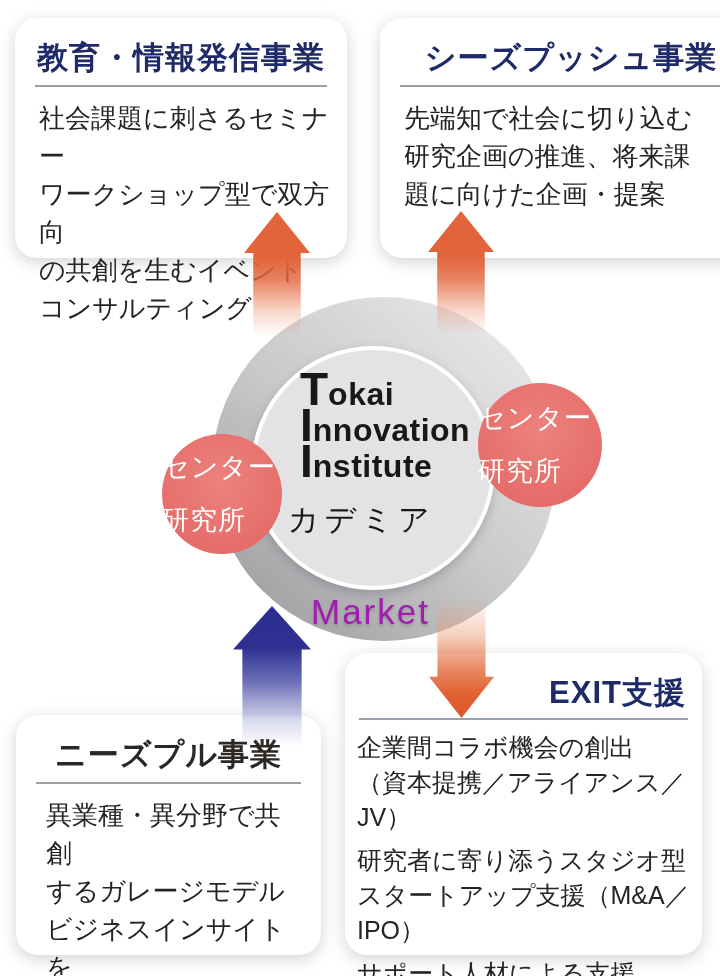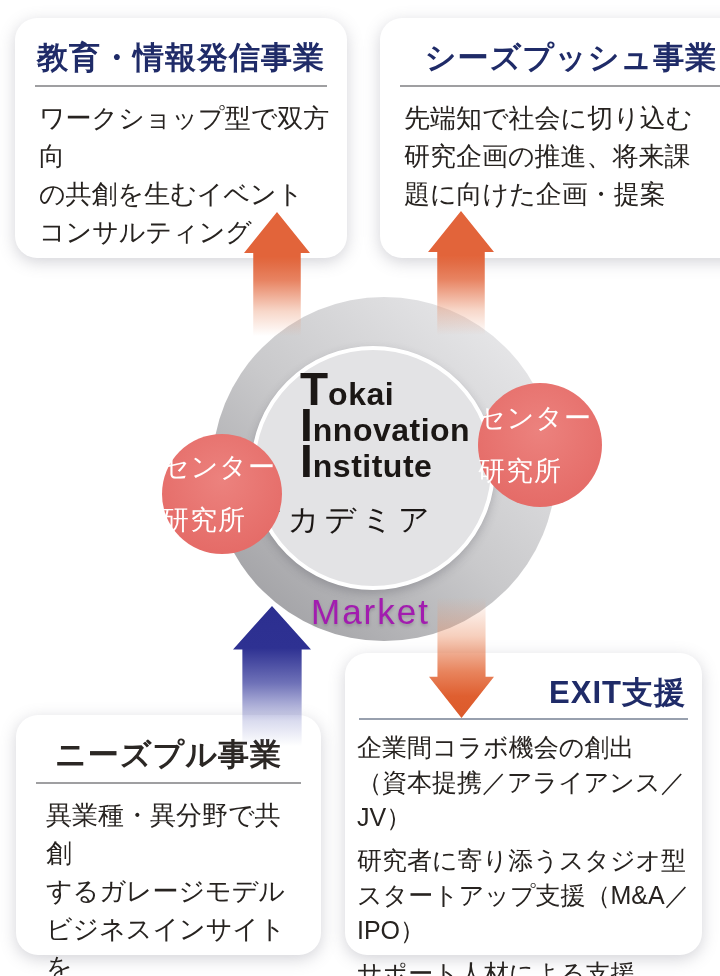--- a/index.html
+++ b/index.html
@@ -111,20 +111,21 @@
   </div>
   <div class="badge right">
     <div>センター</div>
     <div>研究所</div>
   </div>
 
   <div class="card" style="left:15px;top:18px;width:332px;height:240px;">
     <div class="card-title">教育・情報発信事業</div>
     <div class="rule"></div>
     <div class="card-body">
+      <div>社会課題に刺さるセミナー</div>
       <div>ワークショップ型で双方向</div>
       <div>の共創を生むイベント</div>
       <div>コンサルティング</div>
     </div>
   </div>
 
   <div class="card" style="left:380px;top:18px;width:382px;height:240px;">
     <div class="card-title">シーズプッシュ事業</div>
     <div class="rule"></div>
     <div class="card-body">

